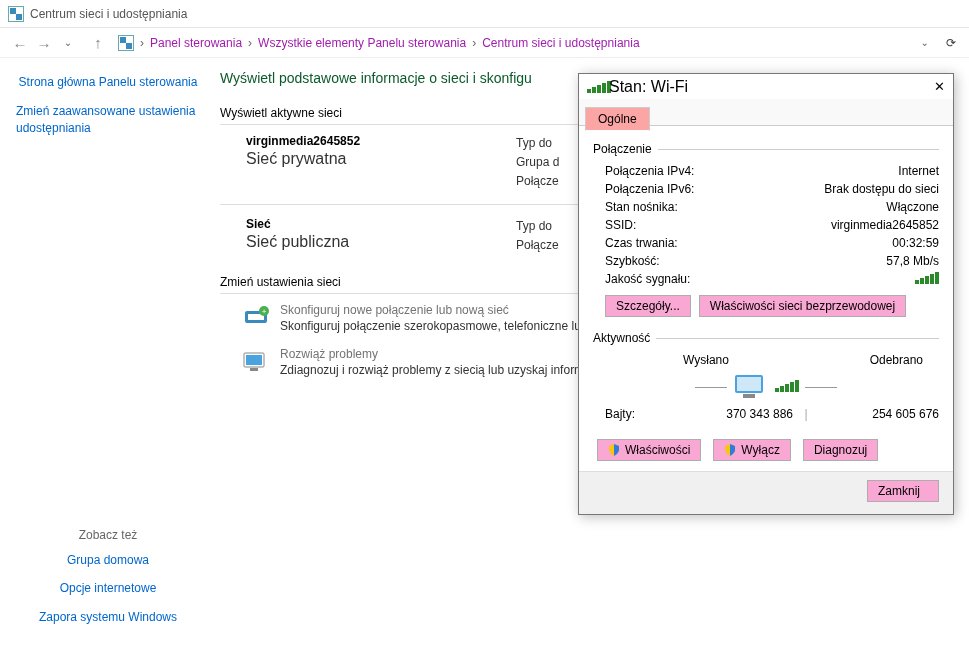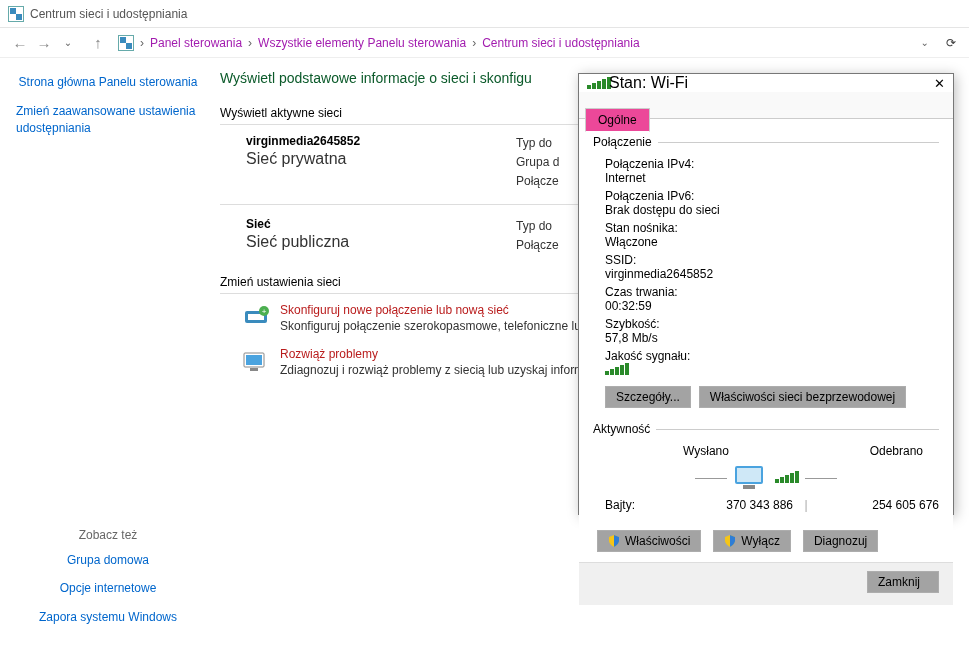--- a/index.html
+++ b/index.html
@@ -28,43 +28,43 @@
 
   .net-row { display: flex; padding-left: 26px; margin: 12px 0; }
   .net-left { width: 270px; }
   .net-name { font-weight: 600; font-size: 12px; }
   .net-type { font-size: 16px; color: #333; margin-top: 2px; }
   .net-right { font-size: 12px; line-height: 1.6; color: #333; }
   .net-divider { border-top: 1px solid #ddd; margin: 12px 0; margin-left: 0; }
 
   .task-row { display: flex; padding-left: 22px; margin: 14px 0; align-items: flex-start; }
   .task-icon { width: 28px; height: 28px; margin-right: 10px; flex-shrink: 0; display: flex; align-items: center; justify-content: center; }
-  .task-title { color: #b91c1c; font-size: 12px; cursor: pointer; }
+  .task-title { color: #737373; font-size: 12px; cursor: pointer; }
   .task-desc { color: #333; font-size: 12px; margin-top: 2px; }
 
   
   .dialog { position: absolute; top: 73px; left: 578px; width: 376px; height: 442px; background: #fff; border: 1px solid #777; box-shadow: 2px 2px 12px rgba(0,0,0,0.25); z-index: 10; display: flex; flex-direction: column; }
   .dlg-title { height: 26px; display: flex; align-items: center; padding: 0 8px; }
   .dlg-title .sig-ico { width: 16px; height: 12px; margin-right: 6px; }
   .dlg-title-text { font-size: 16px; flex: 1; }
   .dlg-close { width: 32px; text-align: right; font-size: 13px; cursor: pointer; font-family: Arial; }
   .dlg-tabs { display: flex; padding: 2px 6px 0 6px; border-bottom: 1px solid #ccc; background: #f9f9f9; }
-  .dlg-tab { padding: 4px 12px; font-size: 12px; border: 1px solid #ccc; border-bottom: 1px solid #fff; background: #ec4899; position: relative; top: 14px; }
+  .dlg-tab { padding: 4px 12px; font-size: 12px; border: 1px solid #ccc; border-bottom: 1px solid #fff; background: #fca5a5; position: relative; top: 6px; }
   .dlg-body { flex: 1; padding: 10px 14px; background: #fff; font-size: 12px; }
   .dlg-fieldset-label { position: relative; margin: 6px 0 8px; }
   .dlg-fieldset-label::after { content: ""; position: absolute; left: 0; right: 0; top: 50%; border-top: 1px solid #ccc; }
   .dlg-fieldset-label span { position: relative; background: #fff; padding-right: 6px; z-index: 1; }
-  .dlg-kv { display: flex; justify-content: space-between; padding-left: 12px; margin: 4px 0; flex-direction: column; }
+  .dlg-kv { display: flex; justify-content: space-between; padding-left: 12px; margin: 4px 0; }
   .dlg-kv .k { color: #000; }
   .dlg-kv .v { color: #000; }
   .signal-bars { display: inline-flex; align-items: flex-end; gap: 1px; }
   .signal-bars span { width: 4px; background: #2a8a2a; }
   .signal-bars .b1 { height: 4px; } .signal-bars .b2 { height: 6px; } .signal-bars .b3 { height: 8px; } .signal-bars .b4 { height: 10px; } .signal-bars .b5 { height: 12px; }
   .dlg-btnrow { display: flex; gap: 8px; padding-left: 12px; margin-top: 8px; }
-  .win-btn { border: 1px solid #adadad; background: #a3a3a3; padding: 3px 10px; font-size: 12px; cursor: pointer; display: inline-flex; align-items: center; gap: 5px; }
+  .win-btn { border: 1px solid #adadad; background: #f9a8d4; padding: 3px 10px; font-size: 12px; cursor: pointer; display: inline-flex; align-items: center; gap: 5px; }
   .activity-labels { display: flex; justify-content: space-between; padding: 0 16px 0 90px; margin-bottom: 6px; }
   .activity-icons { display: flex; justify-content: center; align-items: center; gap: 6px; }
   .comp-icon { width: 36px; height: 28px; }
   .dlg-kv2 { display: flex; padding-left: 12px; margin: 6px 0; }
   .dlg-kv2 .k { width: 80px; }
   .dlg-kv2 .vgap { flex: 1; display: flex; }
   .dlg-kv2 .vgap span { width: 120px; text-align: right; }
   .action-row { display: flex; gap: 12px; margin-top: 18px; justify-content: flex-start; padding-left: 4px; }
   .dlg-footer { padding: 8px 14px 12px; text-align: right; background: #f0f0f0; border-top: 1px solid #ddd; }
   .shield { width: 12px; height: 12px; display: inline-block; }

